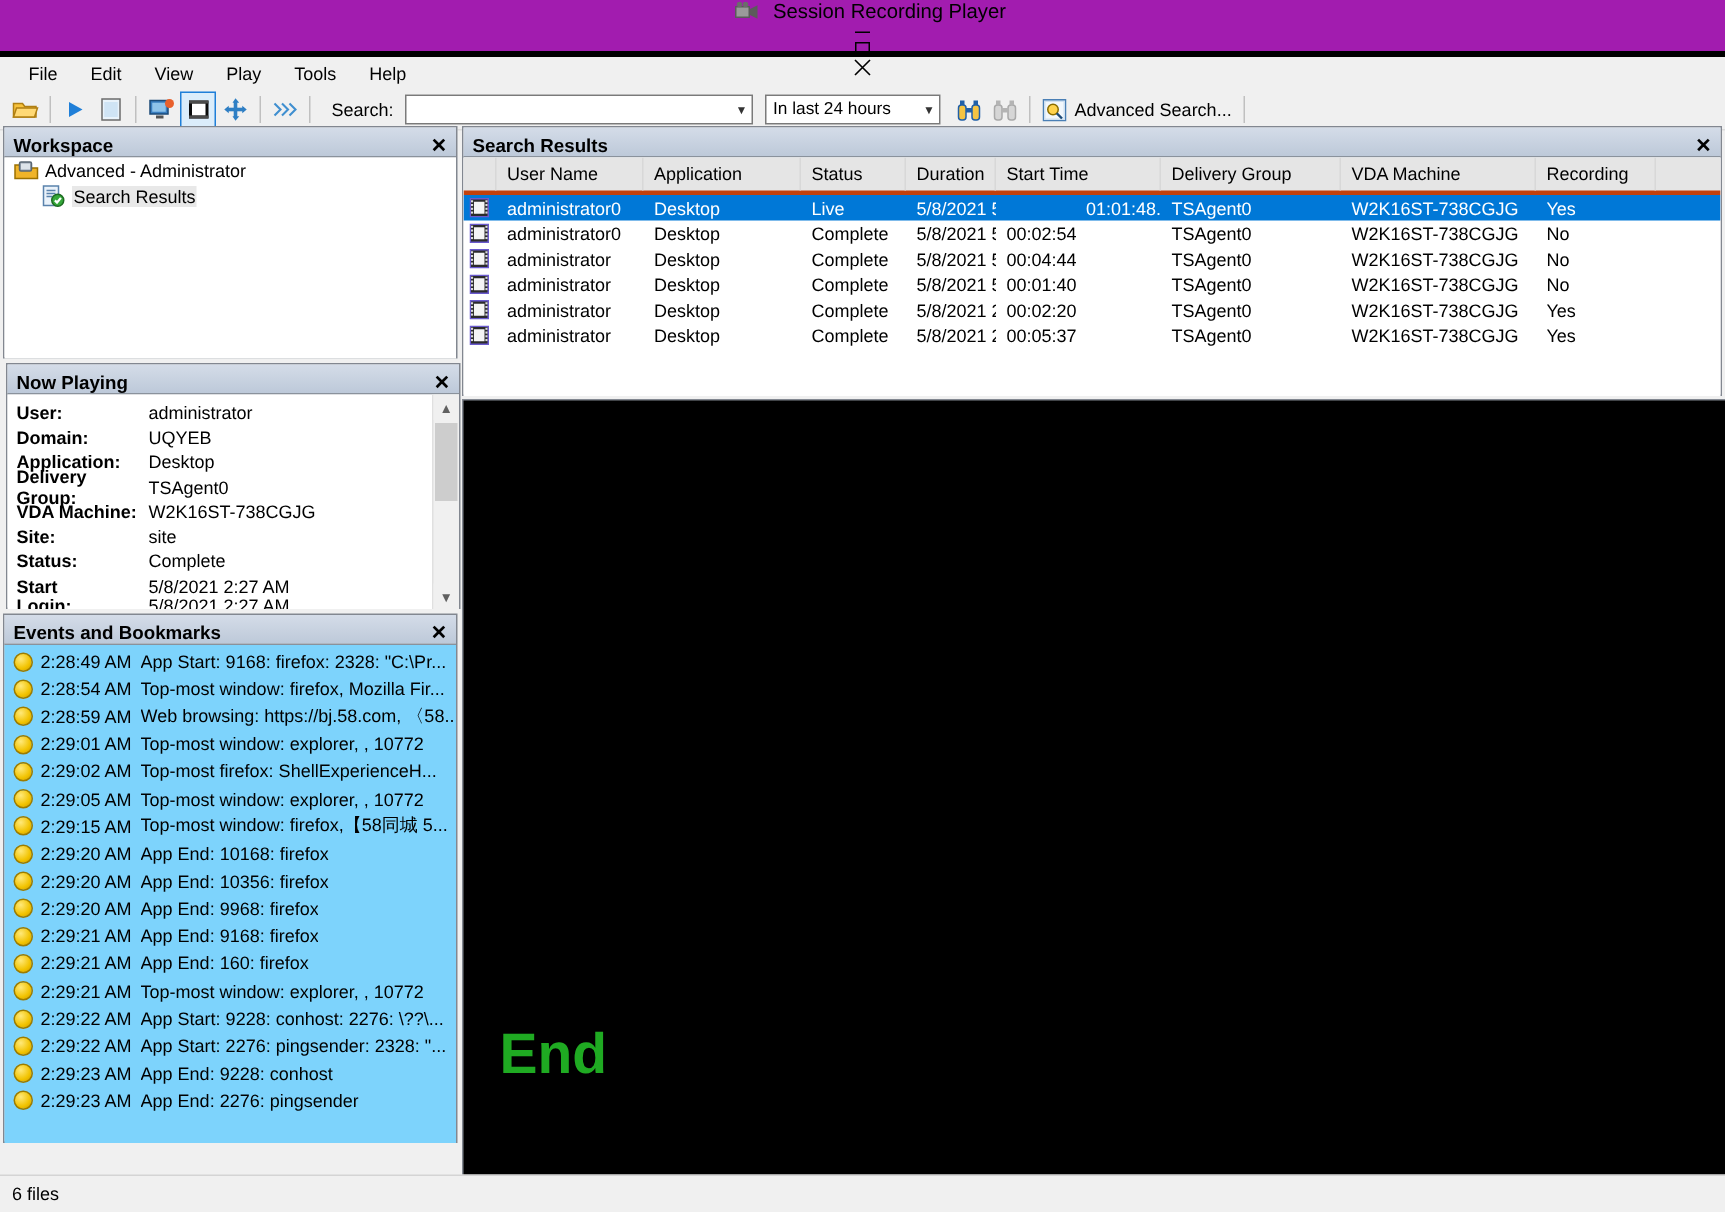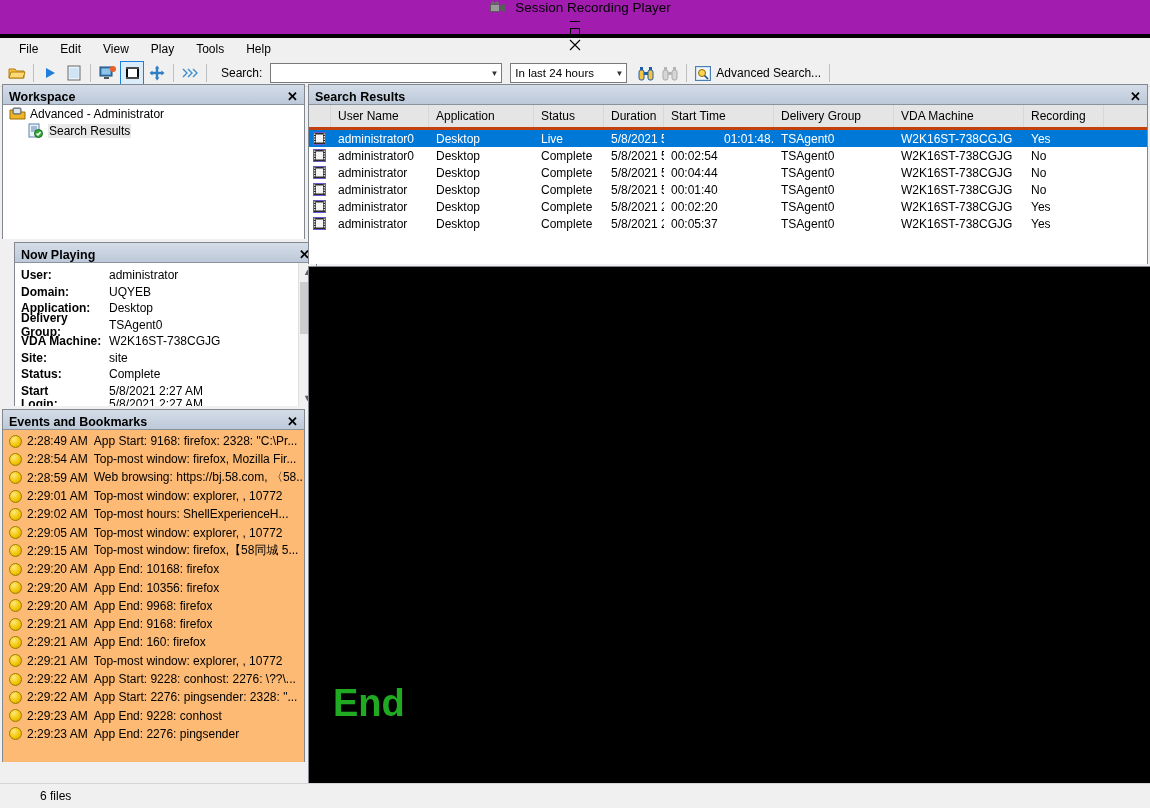--- a/index.html
+++ b/index.html
@@ -50,36 +50,36 @@
   .panel-head .x{font-weight:bold;font-size:13px;cursor:default;padding:0 2px;}
   .panel-body{background:#fff;overflow:hidden;position:relative;}
   
   #workspace-panel{left:2px;top:2px;width:303px;height:155px;}
   #workspace-body{height:134px;}
   .tree-row{display:flex;align-items:center;height:17px;font-size:12px;padding-left:6px;cursor:default;}
   .tree-row .ic{width:17px;height:15px;margin-right:4px;position:relative;flex:none;}
   .tree-row.lvl2{padding-left:24px;}
   .tree-sel span.lbl{background:#e8e8e8;padding:0 1px;}
   
-  #nowplaying-panel{left:14px;top:160px;width:303px;height:164px;}
+  #nowplaying-panel{left:4px;top:160px;width:303px;height:164px;}
   #nowplaying-body{height:143px;display:flex;}
   #np-fields{flex:1;padding:4px 0 0 6px;}
   .np-row{display:flex;height:16.5px;font-size:12px;align-items:center;}
   .np-k{font-weight:bold;width:88px;}
   .np-v{}
   
   .vscroll{width:17px;background:#f0f0f0;border-left:1px solid #e0e0e0;
            position:relative;flex:none;}
   .vscroll .arrow{height:17px;display:flex;align-items:center;justify-content:center;
                   font-size:9px;color:#606060;background:#f0f0f0;cursor:default;}
   .vscroll .arrow.bot{position:absolute;bottom:0;left:0;right:0;}
   .vthumb{position:absolute;left:1px;right:1px;background:#cdcdcd;cursor:default;}
   
   #events-panel{left:2px;top:327px;width:303px;height:353px;}
-  #events-body{height:332px;display:flex;background:#fdba74;}
+  #events-body{height:332px;display:flex;background:#7dd3fc;}
   #events-list{flex:1;padding-top:2px;}
   .ev-row{display:flex;align-items:center;height:18.3px;font-size:12px;padding-left:6px;
           white-space:nowrap;overflow:hidden;cursor:default;}
   .ev-dot{width:11px;height:11px;border-radius:50%;background:
       radial-gradient(circle at 35% 30%,#ffe97a,#f2c300 60%,#c89a00);
       border:1px solid #9c7c00;margin-right:5px;flex:none;}
   .ev-time{margin-right:6px;}
   .ev-text{overflow:hidden;text-overflow:ellipsis;}
   
   #results-panel{left:308px;top:2px;width:840px;height:180px;}
@@ -95,21 +95,21 @@
   #video{position:absolute;left:308px;top:184px;width:890px;height:538px;background:#000;
          border:1px solid #828790;box-sizing:border-box;}
   #endtext{position:absolute;left:24px;bottom:78px;font-size:38px;font-weight:bold;
            color:#1faa22;font-family:"Liberation Sans", sans-serif;}
   
   #player{position:absolute;left:308px;top:722px;width:840px;height:62px;background:#f0f0f0;
           border:1px solid #828790;border-top:none;box-sizing:border-box;}
   
   #statusbar{position:absolute;left:0;bottom:0;width:1150px;height:24px;background:#f0f0f0;
              border-top:1px solid #d4d4d4;display:flex;align-items:center;}
-  #status-text{padding-left:8px;font-size:12px;margin-left:32px;}
+  #status-text{padding-left:8px;font-size:12px;}
 </style>
 </head>
 <body>
 
 <div id="titlebar">
   <div id="title-left">
     <span class="title-icon">
       <svg width="18" height="14" viewBox="0 0 18 14">
         <rect x="1" y="3" width="10" height="8" fill="#5b5b5b"></rect>
         <rect x="2" y="4" width="8" height="6" fill="#9a9a9a"></rect>
@@ -345,21 +345,21 @@
             <span class="ev-text">Web browsing: https://bj.58.com, 〈58...</span>
           </div>
           <div class="ev-row">
             <span class="ev-dot"></span>
             <span class="ev-time">2:29:01 AM</span>
             <span class="ev-text">Top-most window: explorer, , 10772</span>
           </div>
           <div class="ev-row">
             <span class="ev-dot"></span>
             <span class="ev-time">2:29:02 AM</span>
-            <span class="ev-text">Top-most hours: ShellExperienceH...</span>
+            <span class="ev-text">Top-most firefox: ShellExperienceH...</span>
           </div>
           <div class="ev-row">
             <span class="ev-dot"></span>
             <span class="ev-time">2:29:05 AM</span>
             <span class="ev-text">Top-most window: explorer, , 10772</span>
           </div>
           <div class="ev-row">
             <span class="ev-dot"></span>
             <span class="ev-time">2:29:15 AM</span>
             <span class="ev-text">Top-most window: firefox,【58同城 5...</span>

